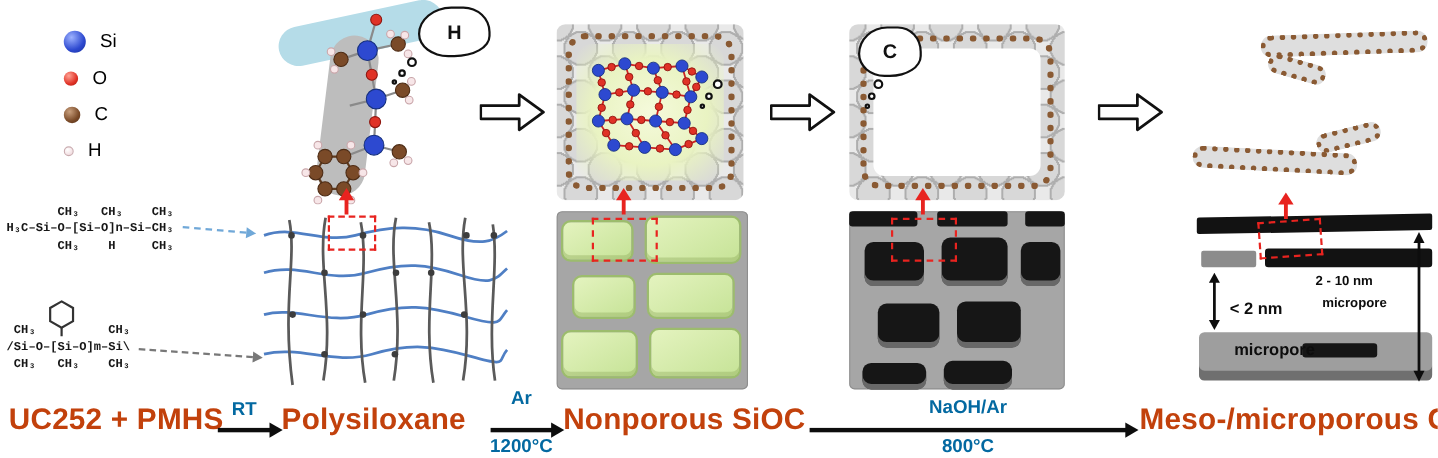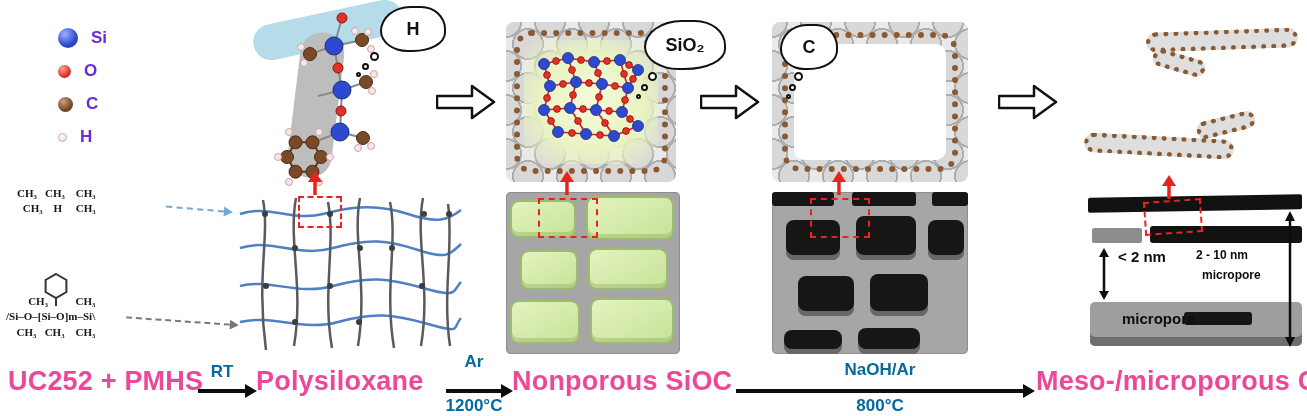--- a/index.html
+++ b/index.html
@@ -7,23 +7,23 @@
   .figure { position:relative; width:1307px; height:416px; background:#fff; overflow:hidden; }
   .abs { position:absolute; }
 
   
   .legend-row { display:flex; align-items:center; gap:13px; margin-bottom:13px; }
   .atom { display:inline-block; border-radius:50%; flex:0 0 auto; }
   .atom.si { width:20px; height:20px; background:radial-gradient(circle at 35% 30%, #9db2ff, #2d49d0 60%, #182d96); }
   .atom.o  { width:13px; height:13px; background:radial-gradient(circle at 35% 30%, #ffa294, #e03226 60%, #a31b10); }
   .atom.c  { width:15px; height:15px; background:radial-gradient(circle at 35% 30%, #c9a07e, #7a4a28 60%, #502d17); }
   .atom.h  { width:9px;  height:9px;  background:radial-gradient(circle at 35% 30%, #ffffff, #f3e0e3 70%, #dcc3c6); border:1px solid #c9abaf; }
-  .legend-label { font-weight:700; font-size:17px; color:#6d28d9; }
-
-  .formula { font-family:Liberation Serif, serif; font-size:11px; font-weight:700; color:#161616; line-height:1.4;text-align:right; }
+  .legend-label { font-weight:400; font-size:17px; color:#000000; }
+
+  .formula { font-family:Liberation Mono, monospace; font-size:11px; font-weight:700; color:#161616; line-height:1.4;text-align:right; }
   .formula div { white-space:pre; }
 
   .dash-arrow { height:0; border-top:2.5px dashed currentColor; }
   .dash-arrow::after { content:""; position:absolute; right:-9px; top:-6px; border-left:9px solid currentColor; border-top:5px solid transparent; border-bottom:5px solid transparent; }
 
   .cloud { background:#fff; border:2.5px solid #111; display:flex; align-items:center; justify-content:center;
            font-weight:700; font-size:18px; color:#111; border-radius:55% 45% 60% 50% / 65% 60% 50% 55%; z-index:6; }
   .cloud-dot { background:#fff; border:2px solid #111; border-radius:50%; z-index:6; }
 
   .atom-texture { background-color:#e9e9e9;
@@ -39,21 +39,21 @@
   .bulk { background:#a6a6a6; border-radius:5px; box-shadow:inset 0 0 0 1px #8e8e8e; }
   .green-block { background:linear-gradient(150deg, #e4f3bf, #c6e397); border:2px solid #9cbc6d; border-radius:9px;
                  box-shadow:inset 0 -4px 0 rgba(134,164,84,.35); }
   .black-hole { background:#161616; border-radius:8px; box-shadow:inset 0 -5px 0 rgba(185,185,185,.5); }
   .black-strip { background:#161616; border-radius:3px; }
 
   .ribbon { background:#dedede; border:5px dotted #8a5a33; border-radius:12px; }
 
   .red-dash-box { border:2.5px dashed #e8231f; z-index:7; }
 
-  .step-label { font-weight:700; font-size:27px; color:#ec4899; letter-spacing:.2px; white-space:nowrap; }
+  .step-label { font-weight:700; font-size:27px; color:#c2410c; letter-spacing:.2px; white-space:nowrap; }
   .cond-label { font-weight:700; font-size:17px; color:#0369a1; text-align:center; }
   .anno-label { font-weight:700; font-size:15px; color:#0d0d0d; white-space:nowrap; }
   .anno-label.big { font-size:12px; }
 
   .rxn-arrow { height:3.5px; background:#0d0d0d; }
   .rxn-arrow::after { content:""; position:absolute; right:-11px; top:50%; transform:translateY(-50%);
                       border-left:12px solid #0d0d0d; border-top:7px solid transparent; border-bottom:7px solid transparent; }
 </style>
 </head>
 <body>
@@ -74,20 +74,21 @@
       <span class="legend-label">C</span>
     </div>
     <div class="legend-row">
       <span class="atom h"></span>
       <span class="legend-label">H</span>
     </div>
   </div>
 
   <div class="abs formula" style="left:6px; top:186px;">
     <div>    CH₃   CH₃    CH₃</div>
+    <div>H₃C–Si–O–[Si–O]n–Si–CH₃</div>
     <div>    CH₃    H     CH₃</div>
   </div>
 
   <svg class="abs" style="left:43px; top:272px;" width="26" height="34" viewBox="0 0 26 34">
     <polygon points="13,2 23.4,8 23.4,20 13,26 2.6,20 2.6,8" fill="none" stroke="#333" stroke-width="2"></polygon>
     <line x1="13" y1="26" x2="13" y2="34" stroke="#333" stroke-width="2"></line>
   </svg>
   <div class="abs formula" style="left:6px; top:294px;">
     <div> CH₃          CH₃</div>
     <div>/Si–O–[Si–O]m–Si\</div>
@@ -285,23 +286,20 @@
           <circle cx="66" cy="62" r="5.5"></circle>
         <circle cx="92" cy="64" r="5.5"></circle>
           <circle cx="28" cy="84" r="5.5"></circle>
           <circle cx="56" cy="86" r="5.5"></circle>
         <circle cx="84" cy="88" r="5.5"></circle>
           <circle cx="108" cy="78" r="5.5"></circle>
       </g>
     </svg>
   </div>
 
-  <div class="abs cloud" style="left:644px; top:20px; width:82px; height:50px;">
-    <span>SiO₂</span>
-  </div>
   <div class="abs cloud-dot" style="left:648px; top:72px; width:9px; height:9px;"></div>
   <div class="abs cloud-dot" style="left:641px; top:84px; width:7px; height:7px;"></div>
   <div class="abs cloud-dot" style="left:636px; top:94px; width:5px; height:5px;"></div>
 
   <div class="abs bulk" style="left:506px; top:192px; width:174px; height:162px;">
     <div class="abs green-block" style="left:4px; top:8px; width:66px; height:38px;"></div>
     <div class="abs green-block" style="left:80px; top:4px; width:88px; height:44px;"></div>
     <div class="abs green-block" style="left:14px; top:58px; width:58px; height:40px;"></div>
     <div class="abs green-block" style="left:82px; top:56px; width:80px; height:42px;"></div>
     <div class="abs green-block" style="left:4px; top:108px; width:70px; height:44px;"></div>
@@ -358,21 +356,21 @@
 
   <div class="abs" style="left:1088px; top:196px; width:214px; height:15px; background:#121212; transform:skewY(-1deg); border-radius:2px;"></div>
   <div class="abs" style="left:1092px; top:228px; width:50px; height:15px; background:#8c8c8c; border-radius:2px;"></div>
   <div class="abs" style="left:1150px; top:226px; width:152px; height:17px; background:#121212; border-radius:3px;"></div>
 
   <svg class="abs" style="left:1096px; top:248px;" width="16" height="52">
     <line x1="8" y1="7" x2="8" y2="45" stroke="#0d0d0d" stroke-width="2.5"></line>
     <polygon points="8,0 3,9 13,9" fill="#0d0d0d"></polygon>
       <polygon points="8,52 3,43 13,43" fill="#0d0d0d"></polygon>
   </svg>
-  <div class="abs anno-label" style="left:1118px; top:248px;">&lt; 2 nm</div>
+  <div class="abs anno-label" style="left:1118px; top:272px;">&lt; 2 nm</div>
 
   <div class="abs" style="left:1090px; top:302px; width:212px; height:44px; background:#9e9e9e; border-radius:5px; box-shadow:inset 0 -9px 0 #6f6f6f;"></div>
   <div class="abs black-strip" style="left:1184px; top:312px; width:68px; height:13px;"></div>
   <div class="abs anno-label" style="left:1122px; top:310px;">micropore</div>
 
   <svg class="abs" style="left:1282px; top:211px;" width="16" height="136">
     <line x1="8" y1="8" x2="8" y2="128" stroke="#0d0d0d" stroke-width="2.5"></line>
     <polygon points="8,0 3,10 13,10" fill="#0d0d0d"></polygon>
       <polygon points="8,136 3,126 13,126" fill="#0d0d0d"></polygon>
   </svg>

